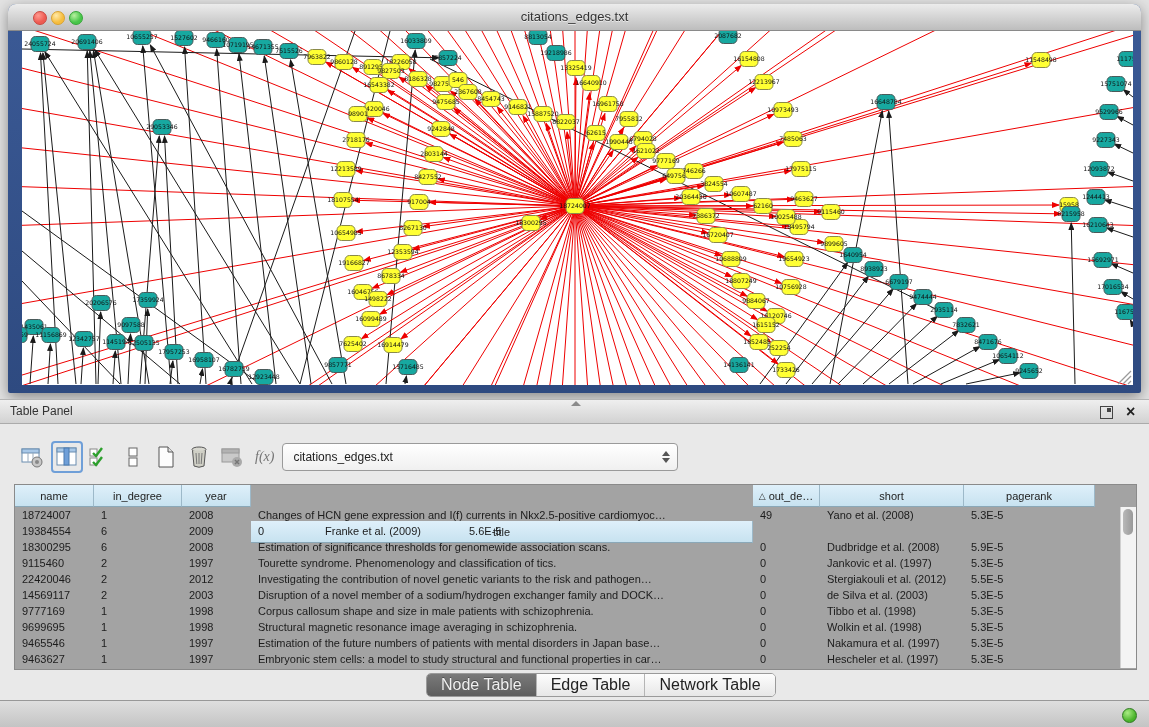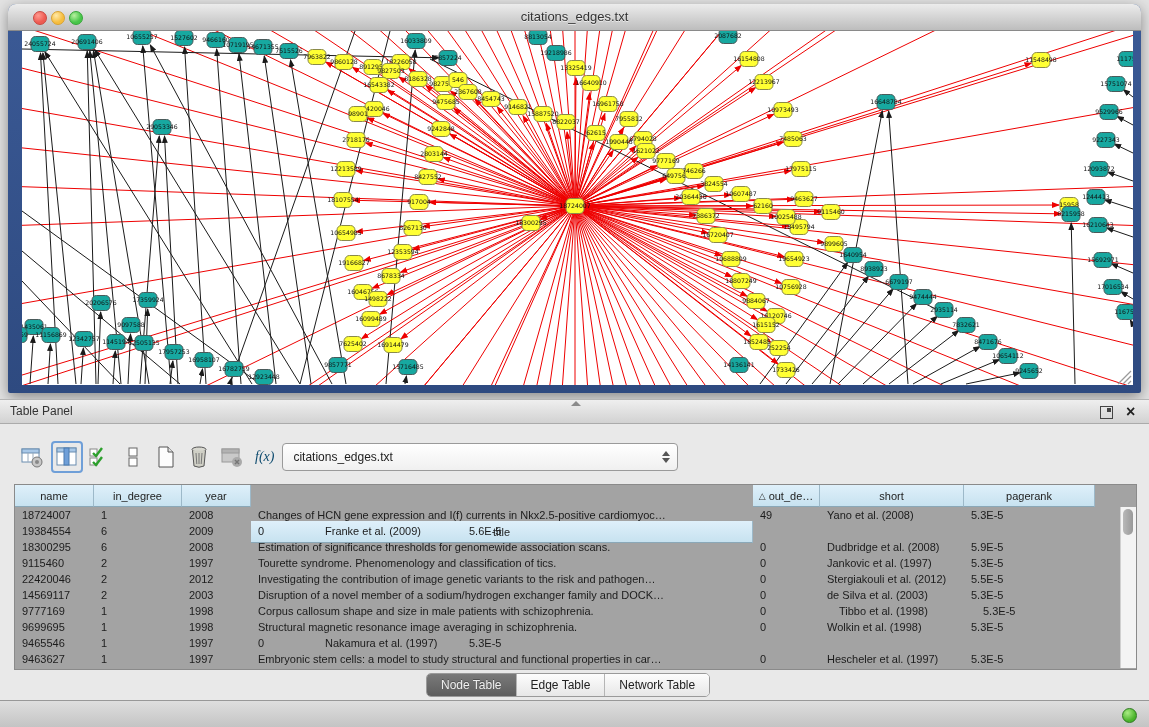--- a/index.html
+++ b/index.html
@@ -23,21 +23,21 @@
   .tph-title{left:10px;top:0;line-height:23px;font-size:12px;color:#333;}
   .grip{left:571px;top:1px;width:0;height:0;border-left:5px solid transparent;border-right:5px solid transparent;border-bottom:5px solid #8a8a8a;}
   .float-ico{left:1100px;top:6px;width:11px;height:11px;border:1px solid #444;position:absolute;}
   .float-ico:after{content:"";position:absolute;right:1px;top:1px;width:4px;height:4px;background:#444;}
   .close-ico{left:1126px;top:1px;font-size:16px;font-weight:bold;color:#222;line-height:22px;}
   
   .panel-bg{left:0;top:424px;width:1149px;height:276px;background:#e9e9e9;}
   .toolbar{left:18px;top:18px;height:30px;display:flex;align-items:center;}
   .tbi{width:28px;height:28px;margin-right:5px;display:flex;align-items:center;justify-content:center;border-radius:4px;}
   .tbi.sel{border:2px solid #6f9fd8;margin-right:3px;}
-  .fx{font-size:14px;color:#0c4a6e;font-style:italic;font-family:"Liberation Serif",serif;margin:0 8px 0 4px;}
+  .fx{font-size:14px;color:#737373;font-style:italic;font-family:"Liberation Serif",serif;margin:0 8px 0 4px;}
   .dropdown{width:394px;height:26px;background:linear-gradient(#ffffff,#f0f0f0);border:1px solid #9a9a9a;
     border-radius:4px;display:flex;align-items:center;position:relative;}
   .dropdown .val{font-size:12px;color:#222;padding-left:10px;}
   .stepper{position:absolute;right:6px;top:4px;width:11px;height:18px;display:flex;flex-direction:column;align-items:center;justify-content:center;}
   .arr-up{width:0;height:0;border-left:4px solid transparent;border-right:4px solid transparent;border-bottom:5px solid #555;margin-bottom:2px;}
   .arr-dn{width:0;height:0;border-left:4px solid transparent;border-right:4px solid transparent;border-top:5px solid #555;}
   
   .tframe{left:14px;top:60px;width:1121px;height:184px;border:1px solid #8a8a8a;background:#a3a3a3;overflow:hidden;}
   .thead{display:flex;height:22px;}
   .hcell{box-sizing:border-box;height:22px;background:linear-gradient(#dff0fa,#c7e2f0);
@@ -46,21 +46,21 @@
   .sorticon{font-size:9px;margin-right:3px;color:#333;}
   .trow{display:flex;height:16px;}
   .tcell{box-sizing:border-box;padding-left:7px;font-size:11px;line-height:16px;color:#1c1c1c;
     white-space:nowrap;overflow:hidden;}
   .vscroll{position:absolute;right:0;top:22px;width:15px;height:161px;background:#f4f4f4;border-left:1px solid #d0d0d0;}
   .thumb{position:absolute;left:2px;top:2px;width:10px;height:26px;border-radius:6px;
     background:linear-gradient(90deg,#b9b9b9,#999);}
   
   .tabs{left:426px;top:249px;height:22px;display:flex;border:1px solid #9a9a9a;border-radius:5px;overflow:hidden;
     background:#f5f5f5;}
-  .tab{height:22px;line-height:22px;font-size:12px;padding:0 14px;color:#222;
+  .tab{height:22px;line-height:22px;font-size:16px;padding:0 14px;color:#222;
     background:linear-gradient(#fdfdfd,#e7e7e7);border-right:1px solid #b5b5b5;}
   .tab.selected{background:linear-gradient(#7a7a7a,#5d5d5d);color:#efefef;text-shadow:0 -1px 0 rgba(0,0,0,.3);}
   .tab:last-child{border-right:none;}
   
   .statusbar{left:0;top:700px;width:1149px;height:27px;background:linear-gradient(#dedede,#c4c4c4);
     border-top:1px solid #989898;box-sizing:border-box;}
   .mem{right:34px;top:0;line-height:26px;font-size:11px;color:#333;position:absolute;margin-top:48px;}
   .memdot{position:absolute;right:12px;top:7px;width:13px;height:13px;border-radius:50%;
     background:radial-gradient(circle at 35% 30%,#a9ec84,#49b32a 65%);border:1px solid #2d7a1f;}
   svg text{font-family:"DejaVu Sans",sans-serif;}
@@ -899,56 +899,57 @@
           <div class="tcell" style="width: 69px;">1997</div>
           <div class="tcell" style="width: 502px;">Tourette syndrome. Phenomenology and classification of tics.</div>
           <div class="tcell" style="width: 67px;">0</div>
           <div class="tcell" style="width: 144px;">Jankovic et al. (1997)</div>
           <div class="tcell" style="width: 131px;">5.3E-5</div>
         </div>
         <div class="trow">
           <div class="tcell" style="width: 79px;">22420046</div>
           <div class="tcell" style="width: 88px;">2</div>
           <div class="tcell" style="width: 69px;">2012</div>
-          <div class="tcell" style="width: 502px;">Investigating the contribution of image genetic variants to the risk and pathogen…</div>
+          <div class="tcell" style="width: 502px;">Investigating the contribution of novel genetic variants to the risk and pathogen…</div>
           <div class="tcell" style="width: 67px;">0</div>
           <div class="tcell" style="width: 144px;">Stergiakouli et al. (2012)</div>
           <div class="tcell" style="width: 131px;">5.5E-5</div>
         </div>
         <div class="trow">
           <div class="tcell" style="width: 79px;">14569117</div>
           <div class="tcell" style="width: 88px;">2</div>
           <div class="tcell" style="width: 69px;">2003</div>
           <div class="tcell" style="width: 502px;">Disruption of a novel member of a sodium/hydrogen exchanger family and DOCK…</div>
           <div class="tcell" style="width: 67px;">0</div>
           <div class="tcell" style="width: 144px;">de Silva et al. (2003)</div>
           <div class="tcell" style="width: 131px;">5.3E-5</div>
         </div>
         <div class="trow">
           <div class="tcell" style="width: 79px;">9777169</div>
           <div class="tcell" style="width: 88px;">1</div>
           <div class="tcell" style="width: 69px;">1998</div>
           <div class="tcell" style="width: 502px;">Corpus callosum shape and size in male patients with schizophrenia.</div>
           <div class="tcell" style="width: 67px;">0</div>
-          <div class="tcell" style="width: 144px; margin-left: 12px;">Tibbo et al. (1998)</div>
+          <div class="tcell" style="width: 144px;">Tibbo et al. (1998)</div>
           <div class="tcell" style="width: 131px;">5.3E-5</div>
         </div>
         <div class="trow">
           <div class="tcell" style="width: 79px;">9699695</div>
           <div class="tcell" style="width: 88px;">1</div>
           <div class="tcell" style="width: 69px;">1998</div>
           <div class="tcell" style="width: 502px;">Structural magnetic resonance image averaging in schizophrenia.</div>
           <div class="tcell" style="width: 67px;">0</div>
           <div class="tcell" style="width: 144px;">Wolkin et al. (1998)</div>
           <div class="tcell" style="width: 131px;">5.3E-5</div>
         </div>
         <div class="trow">
           <div class="tcell" style="width: 79px;">9465546</div>
           <div class="tcell" style="width: 88px;">1</div>
           <div class="tcell" style="width: 69px;">1997</div>
+          <div class="tcell" style="width: 502px;">Estimation of the future numbers of patients with mental disorders in Japan base…</div>
           <div class="tcell" style="width: 67px;">0</div>
           <div class="tcell" style="width: 144px;">Nakamura et al. (1997)</div>
           <div class="tcell" style="width: 131px;">5.3E-5</div>
         </div>
         <div class="trow">
           <div class="tcell" style="width: 79px;">9463627</div>
           <div class="tcell" style="width: 88px;">1</div>
           <div class="tcell" style="width: 69px;">1997</div>
           <div class="tcell" style="width: 502px;">Embryonic stem cells: a model to study structural and functional properties in car…</div>
           <div class="tcell" style="width: 67px;">0</div>

